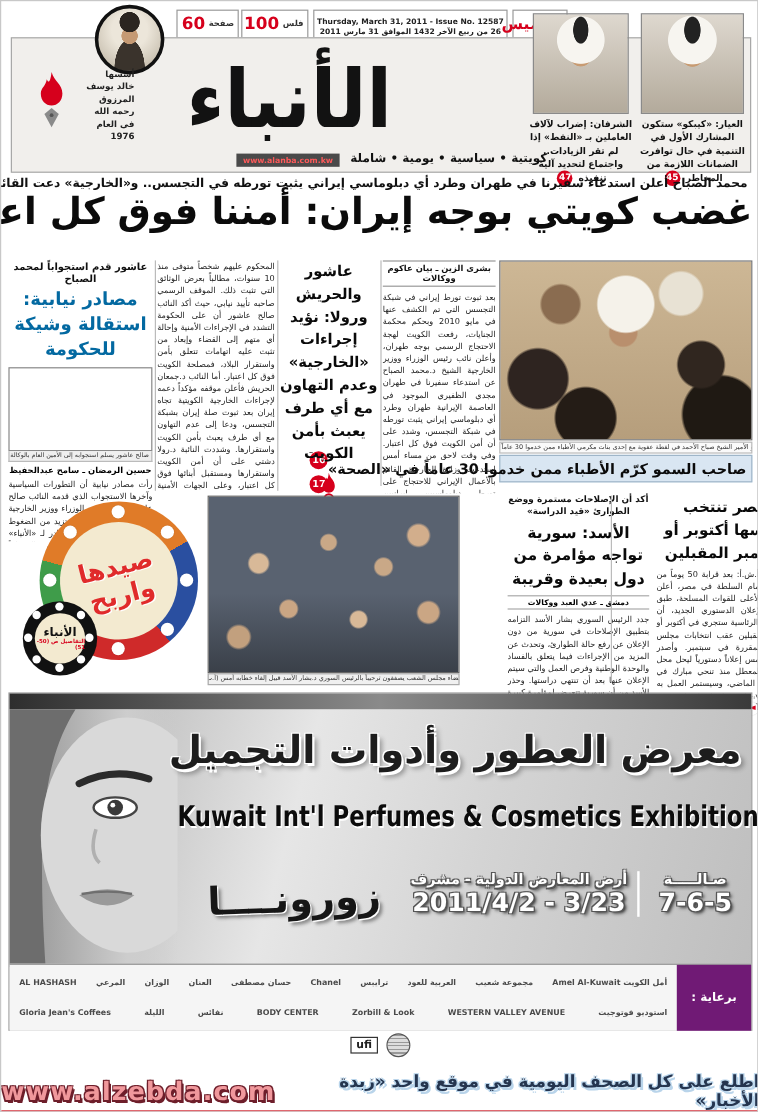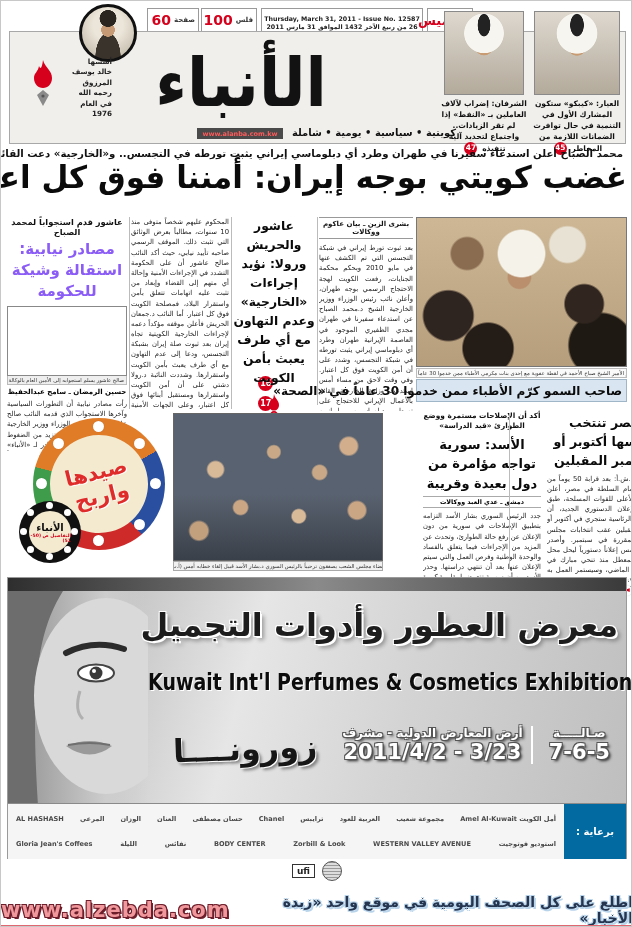--- a/index.html
+++ b/index.html
@@ -74,21 +74,21 @@
   .col1{left:318px;top:216px;width:94px;height:188px;}
   .subcol{left:232px;top:216px;width:82px;height:192px;}
   .subhead{font-size:12.3px;font-weight:900;color:#0a0a0a;text-align:center;line-height:1.55;}
   .flame-mark{display:flex;justify-content:center;margin:6px 0;}
   .col2{left:130px;top:216px;width:98px;height:192px;}
   .vsep{width:1px;background:#bbb;}
 
   
   .la{left:6px;top:216px;width:120px;}
   .la .k{font-size:8.3px;font-weight:900;text-align:center;color:#111;}
-  .la .h{font-size:15px;font-weight:900;text-align:center;color:#8b5cf6;line-height:1.4;margin:2px 0 4px;}
+  .la .h{font-size:15px;font-weight:900;text-align:center;color:#0369a1;line-height:1.4;margin:2px 0 4px;}
   .la-photo{width:120px;height:70px;border:1px solid #888;background:
       radial-gradient(ellipse at 28% 52%, #f2efe8 0 19%, transparent 20%),
       radial-gradient(ellipse at 74% 48%, #ece8df 0 21%, transparent 22%),
       radial-gradient(circle at 30% 30%, #7d6a54 0 7%, transparent 8%),
       radial-gradient(circle at 72% 26%, #splice 0 0, transparent 0),
       radial-gradient(circle at 72% 26%, #6e5b46 0 7%, transparent 8%),
       linear-gradient(#cfc9bd,#9d9484);}
   .la-cap{width:120px;font-size:5.3px;color:#333;background:#efefef;border:1px solid #bbb;border-top:none;
       padding:1px 2px;text-align:center;white-space:nowrap;overflow:hidden;}
   .la .by{font-size:7px;font-weight:900;text-align:center;margin:3px 0;}
@@ -143,21 +143,21 @@
   .adw{color:#fff;text-shadow:1px 1px 0 #555,-1px -1px 0 #555,1px -1px 0 #555,-1px 1px 0 #555,2px 2px 3px #222;}
   .ad-info .blk{border-right:2px solid #fff;padding:0 8px;text-align:center;}
   .ad-info .blk:first-child{border-right:none;}
   .ad-info .l1{font-size:12px;font-weight:900;white-space:nowrap;}
   .ad-info .l2{font-size:21px;font-weight:700;white-space:nowrap;direction:ltr;}
   .ad-times div{font-size:7.4px;font-weight:700;white-space:nowrap;line-height:1.7;}
   .visit{position:absolute;left:165px;top:152px;font-size:32px;font-weight:900;color:#161616;
       transform:rotate(-2deg);text-shadow:1px 1px 0 #fff,3px 3px 3px #0006;}
   .sponsors{position:absolute;left:0;top:225px;width:100%;height:56px;background:#f5f5f5;
       border-top:1px solid #8a8a8a;display:flex;direction:rtl;}
-  .patron{width:62px;height:100%;background:#0369a1;color:#fff;font-size:10px;font-weight:700;
+  .patron{width:62px;height:100%;background:#701a75;color:#fff;font-size:10px;font-weight:700;
       display:flex;align-items:center;justify-content:center;}
   .logo-rows{flex:1;display:flex;flex-direction:column;justify-content:space-around;padding:2px 6px;}
   .logo-row{display:flex;direction:rtl;justify-content:space-between;align-items:center;}
   .logo-chip{font-size:6.6px;font-weight:700;color:#4a4a4a;white-space:nowrap;padding:1px 2px;}
 
   
   .organizer{left:0;top:860px;width:632px;display:flex;justify-content:center;align-items:center;gap:7px;}
   .ufi{border:1px solid #333;color:#222;font-size:9px;font-weight:900;padding:1px 4px;}
   .org-txt{text-align:center;line-height:1.2;}
   .org-txt .a{font-size:11px;font-weight:900;color:#111;}

